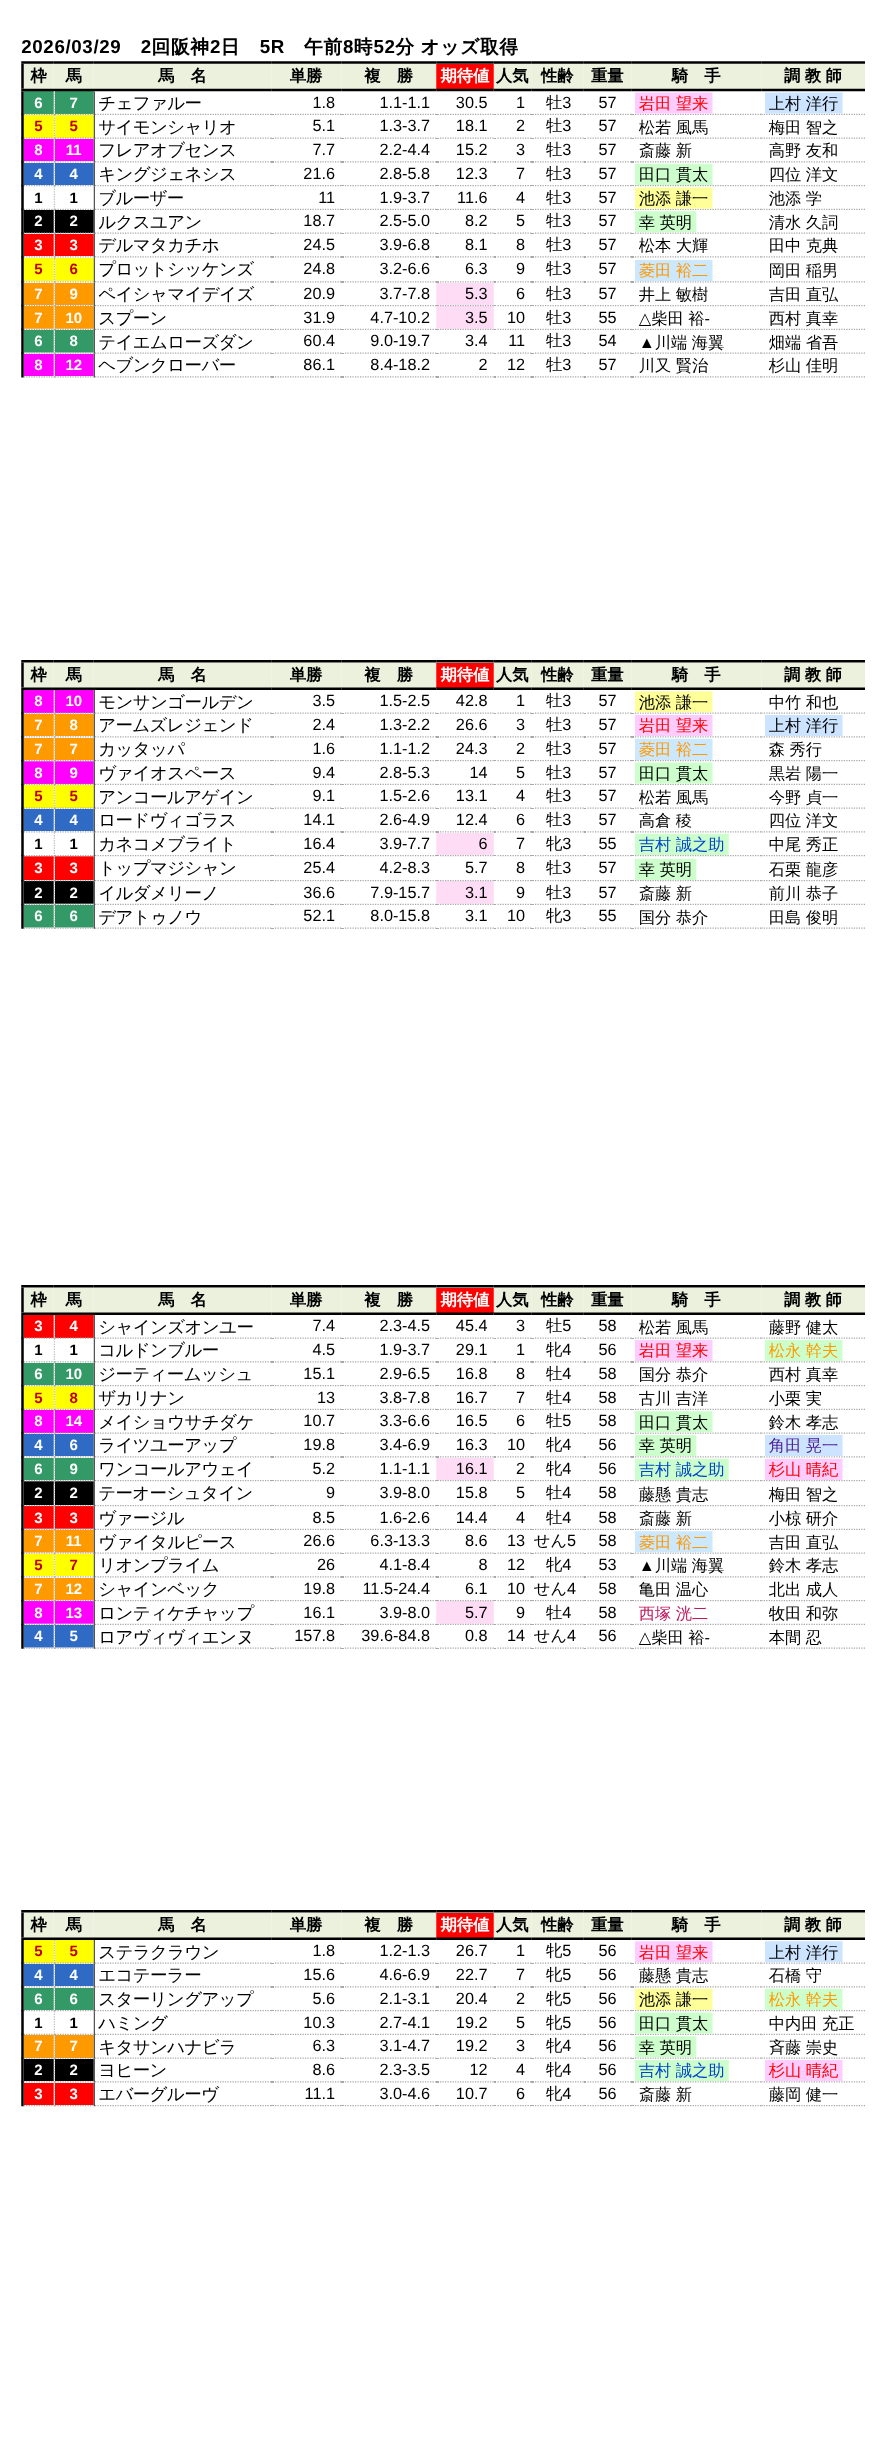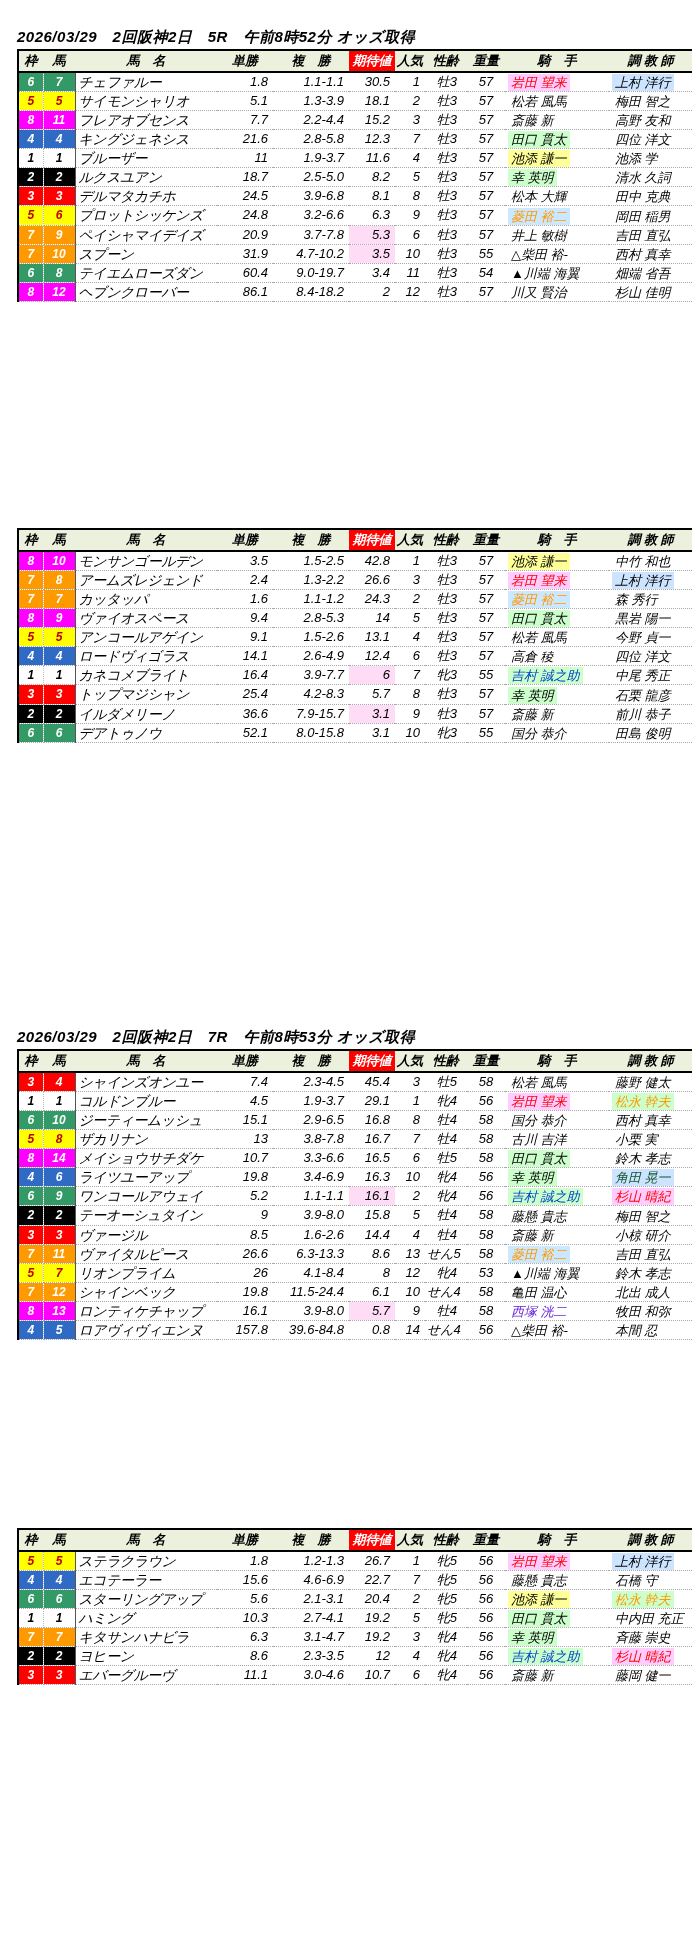--- a/index.html
+++ b/index.html
@@ -1,17 +1,17 @@
 <!DOCTYPE html>
 <html><head>
 <meta charset="utf-8">
 <style>
   html,body{margin:0;padding:0;background:#ffffff;}
   body{width:700px;height:1955px;font-family:"Liberation Sans","DejaVu Sans",sans-serif;color:#000;}
-  .sheet{position:relative;width:700px;height:1955px;overflow:hidden;font-style:italic;}
+  .sheet{position:relative;width:700px;height:1955px;overflow:hidden;}
   section.race{position:absolute;left:17px;width:676px;}
   section.t0{top:28px;} section.t1{top:528px;} section.t2{top:1028px;} section.t3{top:1528px;}
   h2.title{font-size:15px;font-weight:bold;margin:0 0 2px 0;white-space:nowrap;letter-spacing:0.5px;}
   table{border-collapse:collapse;table-layout:fixed;width:674px;font-size:13px;border-left:2px solid #000;}
   thead th{background:#ebf1dd;border-top:2px solid #000;border-bottom:2px solid #000;font-weight:bold;
            padding:1px 0;height:18px;white-space:nowrap;overflow:hidden;text-align:center;font-size:13px;}
   thead th.col-ev{background:#ff0000;color:#ffffff;}
   tbody td{border-bottom:1px dotted #a8a8a8;height:18px;line-height:18px;padding:0 2px;
            white-space:nowrap;overflow:hidden;vertical-align:middle;}
   td.waku,td.uma{text-align:center;font-weight:bold;font-size:12px;}
@@ -74,21 +74,21 @@
             <td class="sex">牡3</td>
             <td class="wt">57</td>
             <td class="jockey"><span style="color: rgb(255, 0, 0); background: rgb(255, 204, 255);">岩田 望来</span></td>
             <td class="trainer"><span style="color: rgb(0, 0, 0); background: rgb(204, 228, 255);">上村 洋行</span></td>
           </tr>
           <tr>
             <td class="waku" style="background: rgb(255, 255, 0); color: rgb(192, 0, 0);">5</td>
             <td class="uma" style="background: rgb(255, 255, 0); color: rgb(192, 0, 0);">5</td>
             <td class="name">サイモンシャリオ</td>
             <td class="win">5.1</td>
-            <td class="place">1.3-3.9</td>
+            <td class="place">1.3-3.7</td>
             <td class="ev">18.1</td>
             <td class="pop">2</td>
             <td class="sex">牡3</td>
             <td class="wt">57</td>
             <td class="jockey"><span>松若 風馬</span></td>
             <td class="trainer"><span>梅田 智之</span></td>
           </tr>
           <tr>
             <td class="waku" style="background: rgb(255, 0, 255); color: rgb(255, 255, 255);">8</td>
             <td class="uma" style="background: rgb(255, 0, 255); color: rgb(255, 255, 255);">11</td>
@@ -382,21 +382,20 @@
             <td class="sex">牝3</td>
             <td class="wt">55</td>
             <td class="jockey"><span>国分 恭介</span></td>
             <td class="trainer"><span>田島 俊明</span></td>
           </tr>
         </tbody>
     </table>
   </section>
 
   <section class="race t2">
-    <h2 class="title">2026/03/29　2回阪神2日　7R　午前8時53分 オッズ取得</h2>
     <table>
       <colgroup>
           <col style="width:25px">
           <col style="width:32px">
           <col style="width:142px">
           <col style="width:56px">
           <col style="width:76px">
           <col style="width:46px">
           <col style="width:30px">
           <col style="width:42px">
@@ -489,21 +488,21 @@
             <td class="waku" style="background: rgb(47, 107, 196); color: rgb(255, 255, 255);">4</td>
             <td class="uma" style="background: rgb(47, 107, 196); color: rgb(255, 255, 255);">6</td>
             <td class="name">ライツユーアップ</td>
             <td class="win">19.8</td>
             <td class="place">3.4-6.9</td>
             <td class="ev">16.3</td>
             <td class="pop">10</td>
             <td class="sex">牝4</td>
             <td class="wt">56</td>
             <td class="jockey"><span style="color: rgb(0, 0, 0); background: rgb(204, 255, 204);">幸 英明</span></td>
-            <td class="trainer"><span style="color: #14532d; background: rgb(204, 228, 255);">角田 晃一</span></td>
+            <td class="trainer"><span style="color: #4c1d95; background: rgb(204, 228, 255);">角田 晃一</span></td>
           </tr>
           <tr>
             <td class="waku" style="background: rgb(51, 153, 102); color: rgb(255, 255, 255);">6</td>
             <td class="uma" style="background: rgb(51, 153, 102); color: rgb(255, 255, 255);">9</td>
             <td class="name">ワンコールアウェイ</td>
             <td class="win">5.2</td>
             <td class="place">1.1-1.1</td>
             <td class="ev" style="background: rgb(255, 220, 245);">16.1</td>
             <td class="pop">2</td>
             <td class="sex">牝4</td>
@@ -579,21 +578,21 @@
           <tr>
             <td class="waku" style="background: rgb(255, 0, 255); color: rgb(255, 255, 255);">8</td>
             <td class="uma" style="background: rgb(255, 0, 255); color: rgb(255, 255, 255);">13</td>
             <td class="name">ロンティケチャップ</td>
             <td class="win">16.1</td>
             <td class="place">3.9-8.0</td>
             <td class="ev" style="background: rgb(255, 220, 245);">5.7</td>
             <td class="pop">9</td>
             <td class="sex">牡4</td>
             <td class="wt">58</td>
-            <td class="jockey"><span style="color: #6d28d9;">西塚 洸二</span></td>
+            <td class="jockey"><span style="color: #be185d;">西塚 洸二</span></td>
             <td class="trainer"><span>牧田 和弥</span></td>
           </tr>
           <tr>
             <td class="waku" style="background: rgb(47, 107, 196); color: rgb(255, 255, 255);">4</td>
             <td class="uma" style="background: rgb(47, 107, 196); color: rgb(255, 255, 255);">5</td>
             <td class="name">ロアヴィヴィエンヌ</td>
             <td class="win">157.8</td>
             <td class="place">39.6-84.8</td>
             <td class="ev">0.8</td>
             <td class="pop">14</td>

